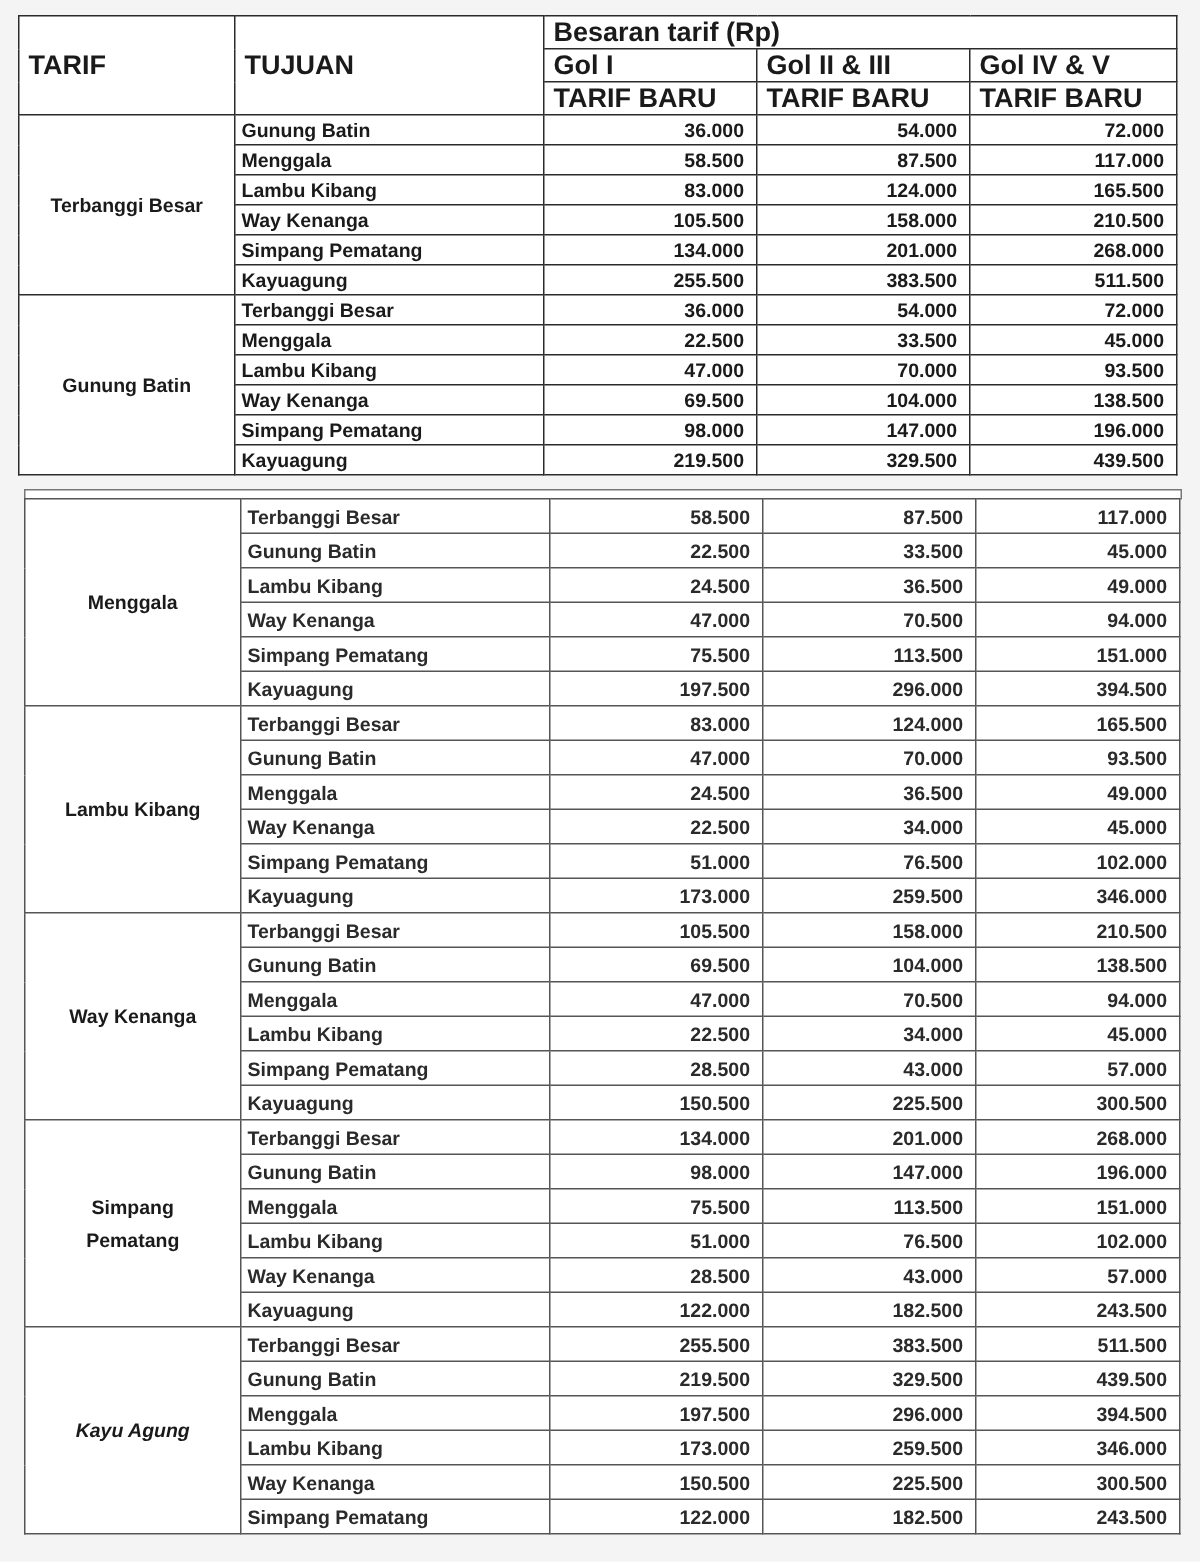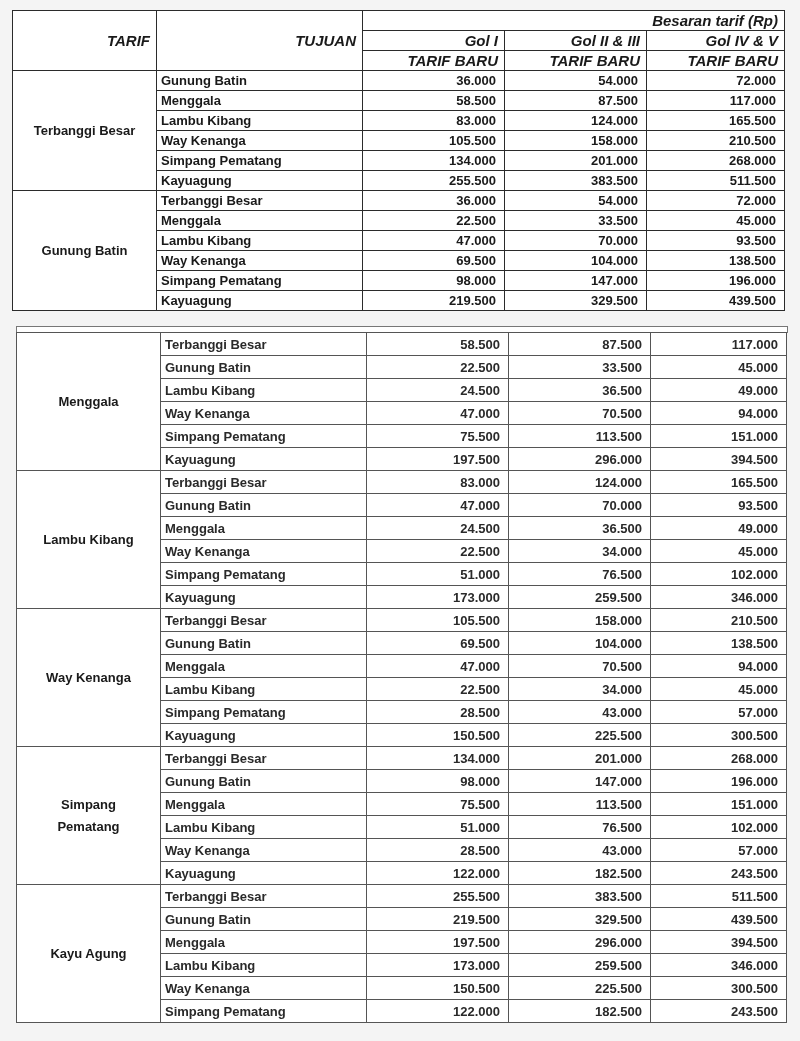--- a/index.html
+++ b/index.html
@@ -1,21 +1,21 @@
 <!DOCTYPE html>
 <html><head>
 <meta charset="utf-8">
 <style>
   html, body { margin:0; padding:0; }
   body { width:800px; height:1041px; background:#f4f4f4; position:relative; overflow:hidden;
          font-family:"Liberation Sans", "DejaVu Sans", sans-serif; color:#1a1a1a; }
   table { border-collapse:collapse; background:#fff; table-layout:fixed; position:absolute; }
   td, th { border:1.5px solid #2b2b2b; padding:0 6px; font-weight:bold; font-size:13px;
            white-space:nowrap; overflow:hidden; }
-  th { text-align:right; font-size:15px;font-style:italic; }
+  th { text-align:left; font-size:18px; }
   .num { text-align:right; padding-right:8px; }
   .asal { text-align:center; white-space:normal; line-height:22px; }
   .dest { text-align:left; padding-left:4px; }
   #top { left:12px; top:10px; width:772px; }
   #top tr.hrow th { height:19px; }
   #top tr.drow td { height:19px; }
   #bottom { left:16px; top:332px; width:770px; }
   #bottom td { height:22px; border-color:#555; }
   #bottom td.dest, #bottom td.num { font-weight:bold; color:#2a2a2a; }
   .seam { position:absolute; left:16px; top:326px; width:770px; height:6px;
@@ -280,21 +280,21 @@
         <td class="num">43.000</td>
         <td class="num">57.000</td>
       </tr>
       <tr class="brow">
         <td class="dest">Kayuagung</td>
         <td class="num">122.000</td>
         <td class="num">182.500</td>
         <td class="num">243.500</td>
       </tr>
       <tr class="brow">
-        <td rowspan="6" class="asal" style="padding: 0px 14px;">Kayu Agung</td>
+        <td rowspan="6" class="asal" style="padding: 0px 14px; font-style: italic;">Kayu Agung</td>
         <td class="dest">Terbanggi Besar</td>
         <td class="num">255.500</td>
         <td class="num">383.500</td>
         <td class="num">511.500</td>
       </tr>
       <tr class="brow">
         <td class="dest">Gunung Batin</td>
         <td class="num">219.500</td>
         <td class="num">329.500</td>
         <td class="num">439.500</td>

